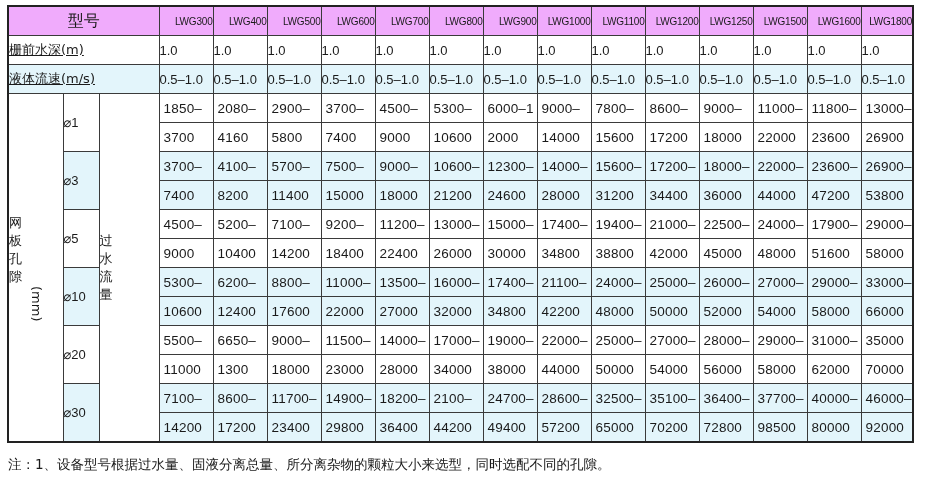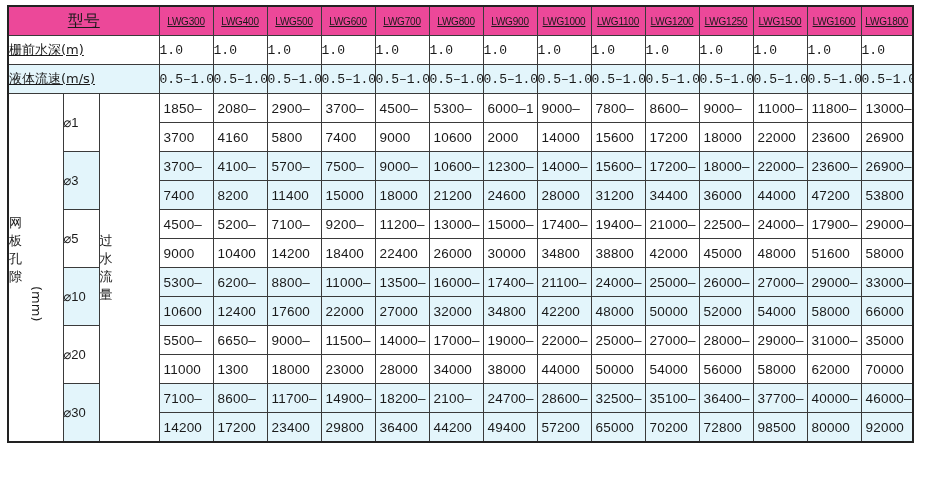--- a/index.html
+++ b/index.html
@@ -3,27 +3,27 @@
 <meta charset="utf-8">
 <style>
   html, body { margin: 0; padding: 0; background: #ffffff; }
   body { width: 930px; height: 501px; position: relative; overflow: hidden;
          font-family: "DejaVu Sans", "Liberation Sans", sans-serif; color: #1a1a1a; }
   table.spec { position: absolute; left: 7px; top: 5px; border-collapse: collapse;
                table-layout: fixed; width: 905px; border: 2px solid #222; }
   table.spec td { border: 1px solid #3a3a3a; padding: 0; height: 28px; text-align: left;
                   font-size: 13px; white-space: nowrap; overflow: hidden; }
   table.spec td.num { padding-left: 4px; font-family: "Liberation Sans", sans-serif; font-size: 13.5px; letter-spacing: 0.2px; }
-  tr.hdr td { background: #ec4899; height: 28px; text-decoration: underline; }
-  tr.hdr td.model { font-family: "Liberation Sans", sans-serif; font-size: 10px; text-align: center; letter-spacing: -0.2px; }
+  tr.hdr td { background: #f0abfc; height: 28px; }
+  tr.hdr td.model { font-family: "Liberation Sans", sans-serif; font-size: 10px; text-align: right; letter-spacing: -0.2px; }
   tr.hdr td.title { font-size: 16px; text-align: center; }
   td.rowlabel { font-size: 15px; text-align: center; text-decoration: underline; }
   tr.alt td { background: #e3f5fb; }
   tr.plain td { background: #ffffff; }
-  td.val { text-align: center; font-family: Liberation Mono, monospace; font-size: 14px; margin-top: 40px; }
+  td.val { text-align: center; font-family: Liberation Sans, sans-serif; font-size: 14px; margin-top: 40px; }
   td.vert { background: #ffffff !important; text-align: center; vertical-align: middle; font-size: 15px; line-height: 18px; }
   td.vert span { display: block; }
   td.hole { text-align: center; font-size: 15px; font-family: "Liberation Sans", sans-serif; }
   td.hole.alt { background: #e3f5fb !important; }
   td.hole.plain { background: #ffffff !important; }
   .notes { position: absolute; left: 8px; top: 453px; font-size: 13.5px; line-height: 23px; color: #1a1a1a; }
   .notes .n2 { padding-left: 39px; }
 </style>
 </head>
 <body>
@@ -308,13 +308,14 @@
         <td class="num">70200</td>
         <td class="num">72800</td>
         <td class="num">98500</td>
         <td class="num">80000</td>
         <td class="num">92000</td>
       </tr>
     </tbody>
 </table>
 
 <div class="notes">
+  <div>注：1、设备型号根据过水量、固液分离总量、所分离杂物的颗粒大小来选型，同时选配不同的孔隙。</div>
 </div>
 
 </body></html>

